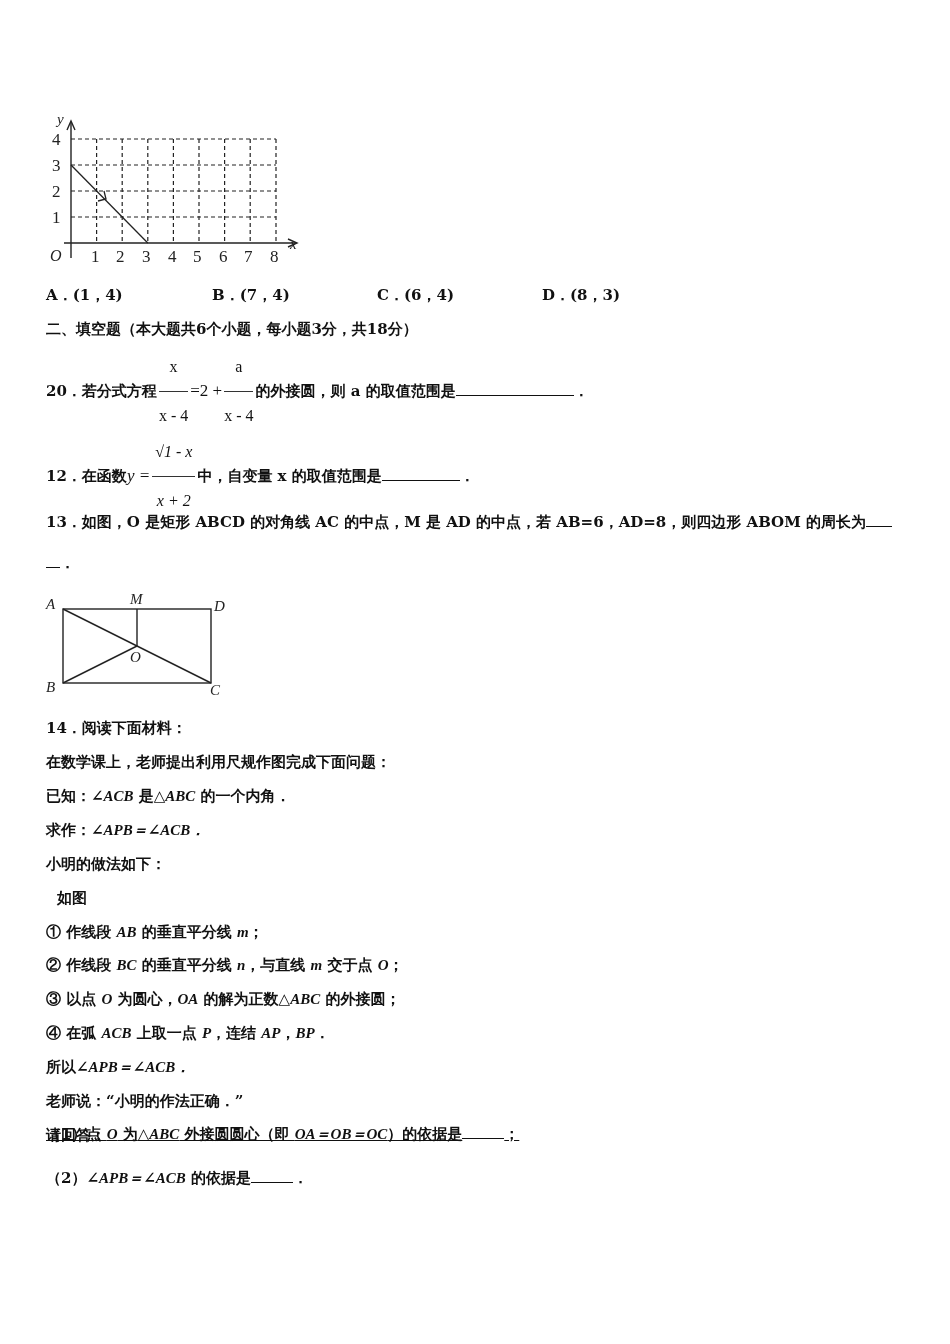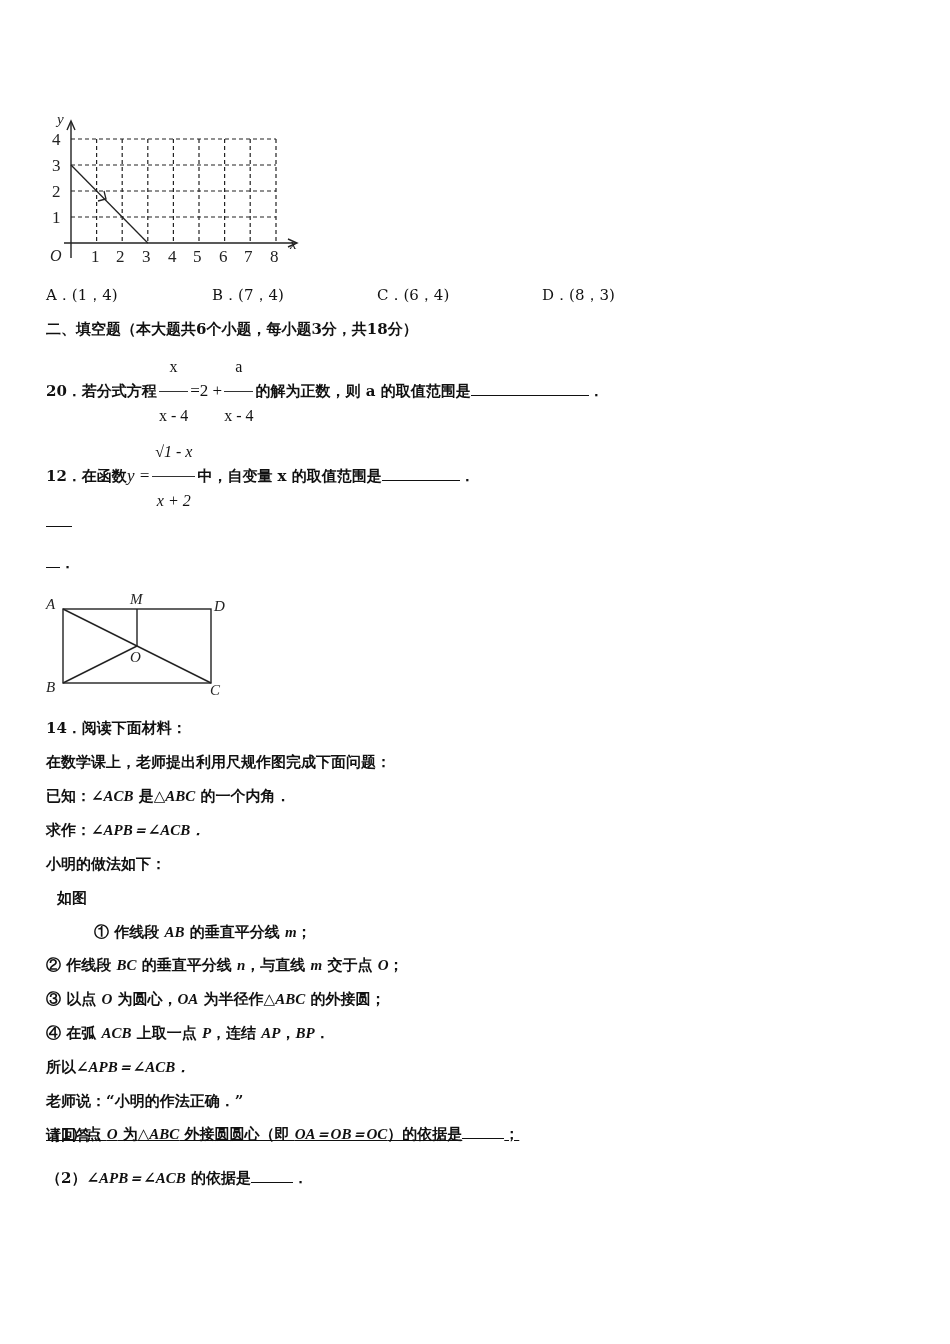--- a/index.html
+++ b/index.html
@@ -7,21 +7,21 @@
          font-family: "DejaVu Serif", "Liberation Serif", serif; color: #111; }
   .abs { position: absolute; }
   .line { position: absolute; left: 46px; font-size: 15px; font-weight: bold; white-space: nowrap; line-height: 20px; }
   .it { font-style: italic; font-family: "Liberation Serif", "DejaVu Serif", serif; font-weight: bold; }
   .blank { display: inline-block; border-bottom: 1.3px solid #111; height: 14px; vertical-align: baseline; }
   .frac { display: inline-block; vertical-align: middle; text-align: center; font-weight: normal;
           font-family: "Liberation Serif", serif; font-size: 16px; margin: 0 2px; }
   .frac .num { display: block; padding: 0 3px 2px; border-bottom: 1px solid #333; }
   .frac .den { display: block; padding-top: 2px; }
   .mathn { font-weight: normal; font-family: "Liberation Serif", serif; font-size: 17px; }
-  .opt { position: absolute; top: 286px; font-size: 15px; font-weight: normal; }
+  .opt { position: absolute; top: 286px; font-size: 15px; font-weight: bold; }
   svg text { font-family: "Liberation Serif", serif; }
 </style>
 </head>
 <body>
 
 <svg class="abs" style="left:40px; top:100px;" width="270" height="170" viewBox="40 100 270 170">
   <g stroke="#222" stroke-width="1.2" stroke-dasharray="4,3" fill="none">
 
     <line x1="71" y1="139" x2="276" y2="139"></line>
     <line x1="71" y1="165" x2="276" y2="165"></line>
@@ -69,29 +69,29 @@
 </svg>
 
 <div class="opt" style="left:46px;">A．(1，4)</div>
 <div class="opt" style="left:212px;">B．(7，4)</div>
 <div class="opt" style="left:377px;">C．(6，4)</div>
 <div class="opt" style="left:542px;">D．(8，3)</div>
 
 <div class="line" style="top:319px;">二、填空题（本大题共6个小题，每小题3分，共18分）</div>
 
 <div class="line" style="top:345px; line-height:44px;">
-  <span>20．若分式方程</span><span class="frac"><span class="num">x</span><span class="den">x - 4</span></span><span class="mathn">=2 +</span><span class="frac"><span class="num">a</span><span class="den">x - 4</span></span><span>的解为正数，则 a 的取值范围是</span><span class="blank" style="width:118px;"></span><span>．</span>
+  <span>20．若分式方程</span><span class="frac"><span class="num">x</span><span class="den">x - 4</span></span><span class="mathn">=2 +</span><span class="frac"><span class="num">a</span><span class="den">x - 4</span></span><span>的外接圆，则 a 的取值范围是</span><span class="blank" style="width:118px;"></span><span>．</span>
 </div>
 
 <div class="line" style="top:430px; line-height:44px;">
   <span>12．在函数</span><span class="mathn it" style="font-weight:normal;">y =</span><span class="frac"><span class="num it" style="font-weight:normal;">√1 - x</span><span class="den it" style="font-weight:normal;">x + 2</span></span><span>中，自变量 x 的取值范围是</span><span class="blank" style="width:78px;"></span><span>．</span>
 </div>
 
 <div class="line" style="top:512px;">
-  <span class="blank" style="width:26px;"></span>
+  <span>13．如图，O 是矩形 ABCD 的对角线 AC 的中点，M 是 AD 的中点，若 AB=6，AD=8，则四边形 ABOM 的周长为</span><span class="blank" style="width:26px;"></span>
 </div>
 <div class="line" style="top:553px;">
   <span class="blank" style="width:14px;"></span><span>．</span>
 </div>
 
 <svg class="abs" style="left:40px; top:585px;" width="200" height="115" viewBox="40 585 200 115">
   <g stroke="#222" stroke-width="1.4" fill="none">
     <rect x="63" y="609" width="148" height="74"></rect>
     <line x1="63" y1="609" x2="211" y2="683"></line>
     <line x1="63" y1="683" x2="137" y2="646"></line>
@@ -110,28 +110,28 @@
 <div class="line" style="top:718px;">14．阅读下面材料：</div>
 <div class="line" style="top:752px;">在数学课上，老师提出利用尺规作图完成下面问题：</div>
 <div class="line" style="top:786px;">
   <span>已知：</span><span class="it">∠ACB</span><span> 是</span><span class="it">△ABC</span><span> 的一个内角．</span>
 </div>
 <div class="line" style="top:820px;">
   <span>求作：</span><span class="it">∠APB＝∠ACB．</span>
 </div>
 <div class="line" style="top:854px;">小明的做法如下：</div>
 <div class="line" style="top:888px;margin-left:11px;">如图</div>
-<div class="line" style="top:922px;margin-left:48px;">
+<div class="line" style="top:922px;">
   <span>① 作线段 </span><span class="it">AB</span><span> 的垂直平分线 </span><span class="it">m</span><span>；</span>
 </div>
 <div class="line" style="top:955px;">
   <span>② 作线段 </span><span class="it">BC</span><span> 的垂直平分线 </span><span class="it">n</span><span>，与直线 </span><span class="it">m</span><span> 交于点 </span><span class="it">O</span><span>；</span>
 </div>
 <div class="line" style="top:989px;">
-  <span>③ 以点 </span><span class="it">O</span><span> 为圆心，</span><span class="it">OA</span><span> 为半径作</span><span class="it">△ABC</span><span> 的外接圆；</span>
+  <span>③ 以点 </span><span class="it">O</span><span> 为圆心，</span><span class="it">OA</span><span> 的解为正数</span><span class="it">△ABC</span><span> 的外接圆；</span>
 </div>
 <div class="line" style="top:1023px;">
   <span>④ 在弧 </span><span class="it">ACB</span><span> 上取一点 </span><span class="it">P</span><span>，连结 </span><span class="it">AP</span><span>，</span><span class="it">BP</span><span>．</span>
 </div>
 <div class="line" style="top:1057px;">
   <span>所以</span><span class="it">∠APB＝∠ACB．</span>
 </div>
 <div class="line" style="top:1091px;">老师说：“小明的作法正确．”</div>
 <div class="line" style="top:1125px;">请回答：</div>
 <div class="line" style="top:1124px;text-decoration:underline;">

